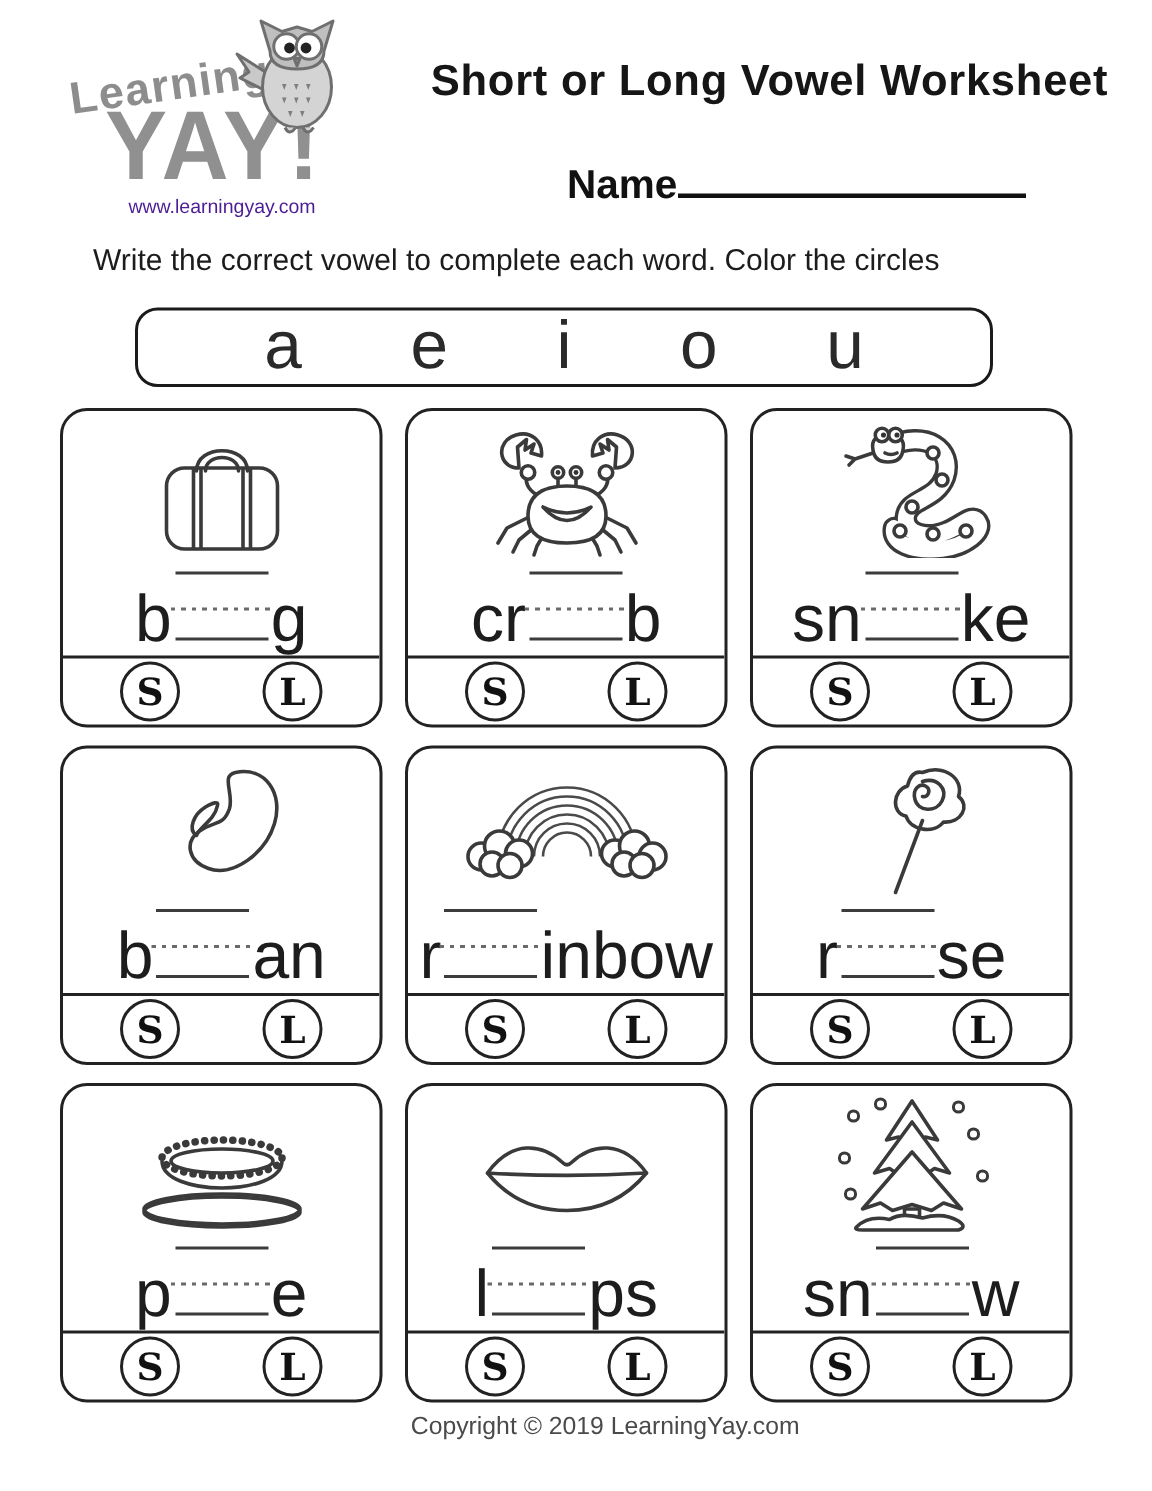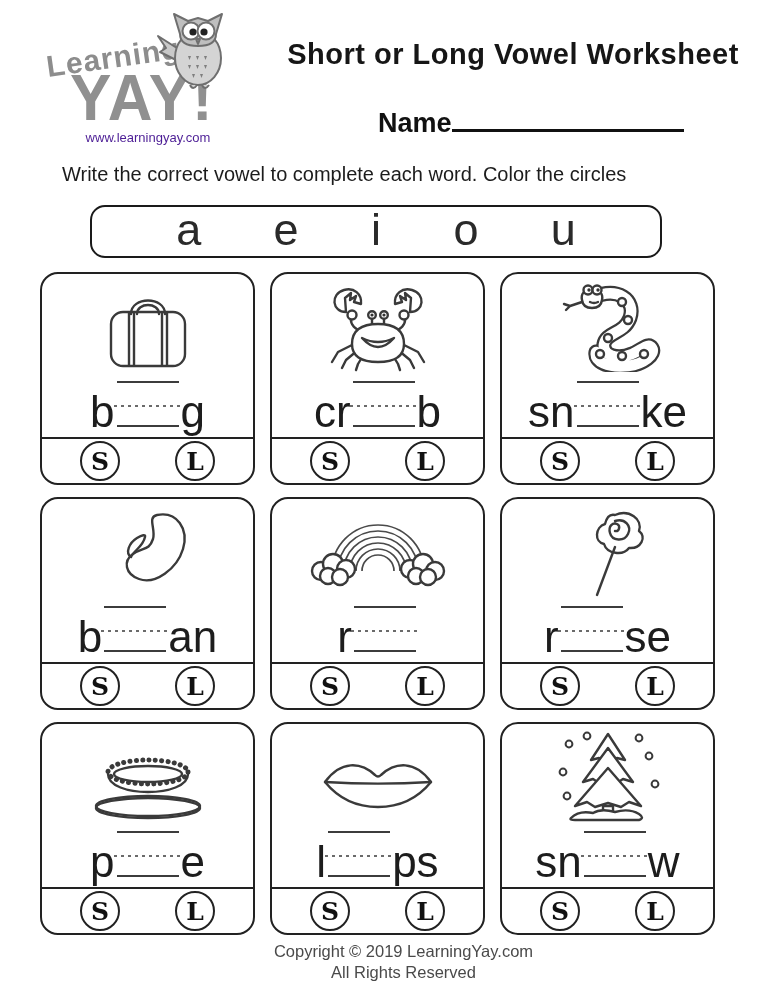--- a/index.html
+++ b/index.html
@@ -325,20 +325,21 @@
           <circle cx="113" cy="67" r="8"></circle>
           <circle cx="125" cy="68" r="8"></circle>
         </g>
       </svg>
     </div>
     <div class="word-row">
         <span>r</span>
         <span class="blank">
           <span class="midline"></span>
         </span>
+        <span>inbow</span>
       </div>
     <div class="card-sep"></div>
     <div class="choice-band">
       <div class="choice-circle">
           <span>S</span>
         </div>
       <div class="choice-circle">
           <span>L</span>
         </div>
     </div>
@@ -459,14 +460,13 @@
       <div class="choice-circle">
           <span>L</span>
         </div>
     </div>
   </div>
 
 </div>
 
 <div class="footer">
   <div>Copyright © 2019 LearningYay.com</div>
-  <div>All Rights Reserved</div>
 </div>
 
 </body></html>

